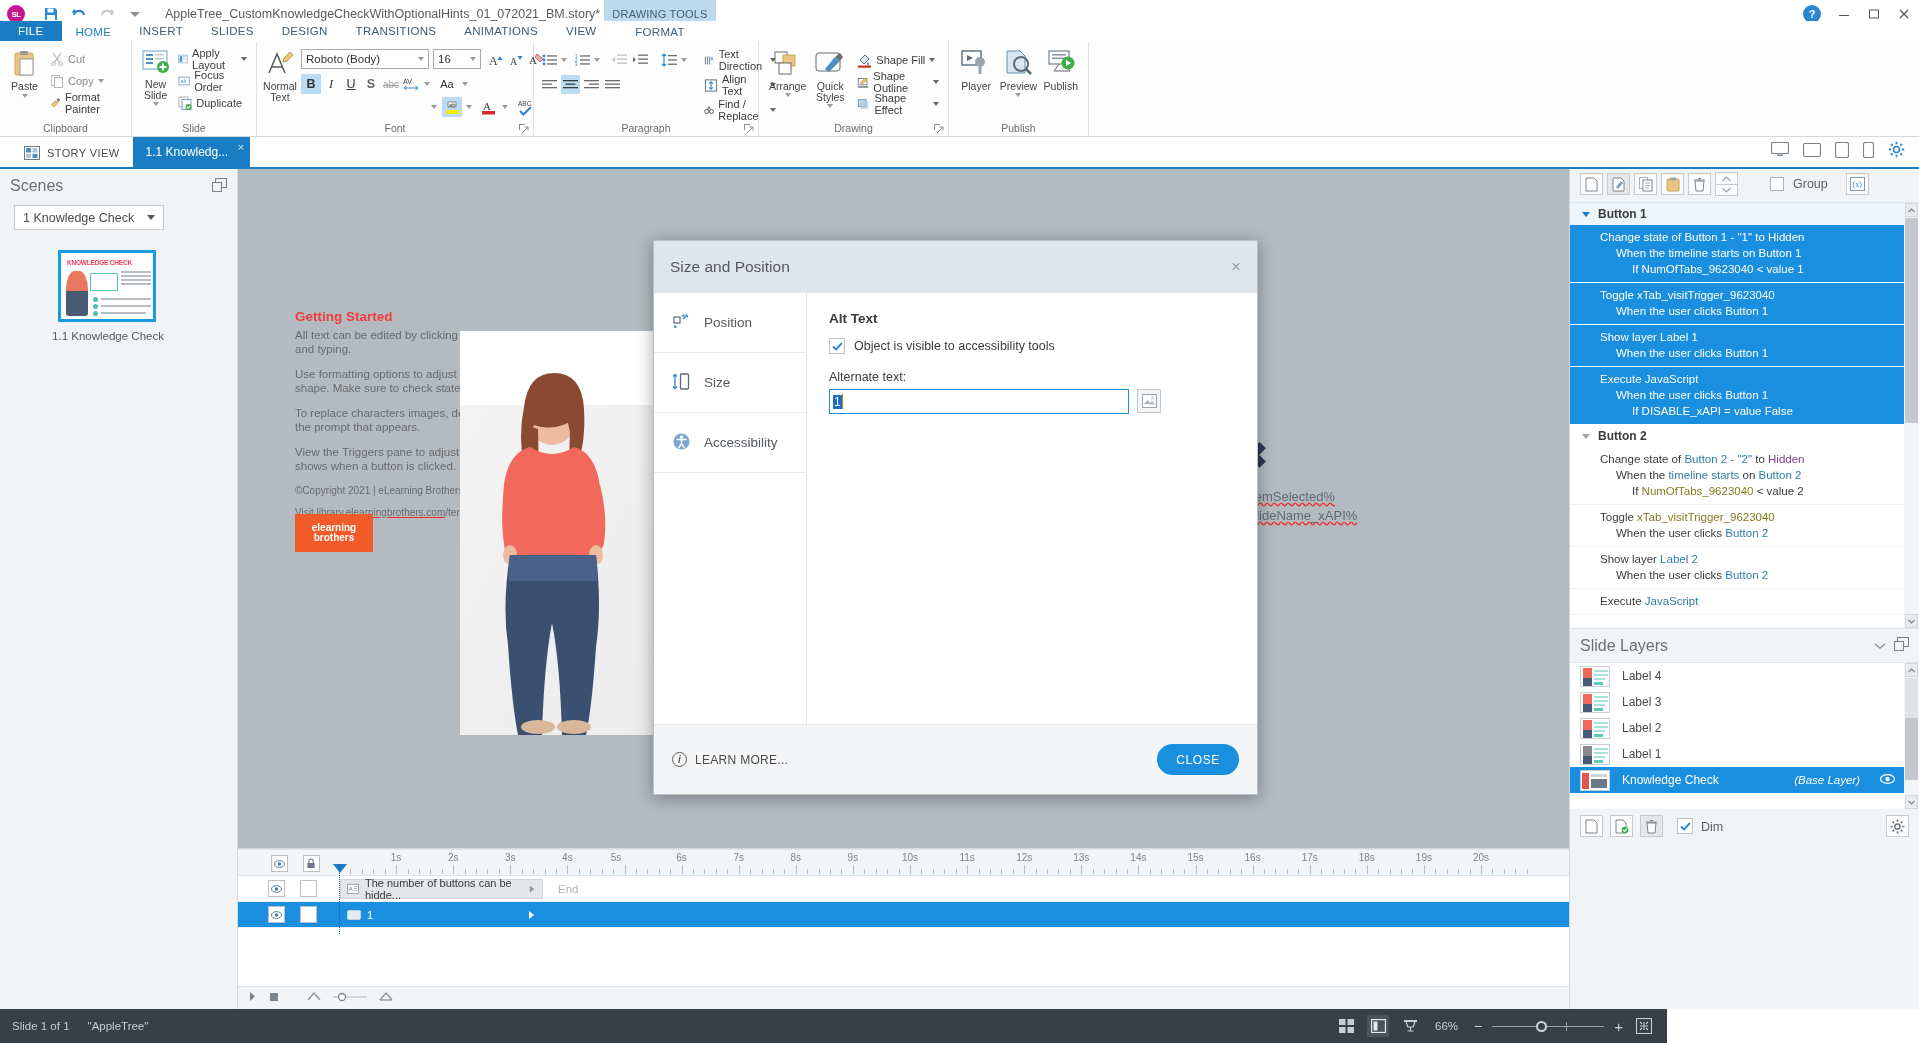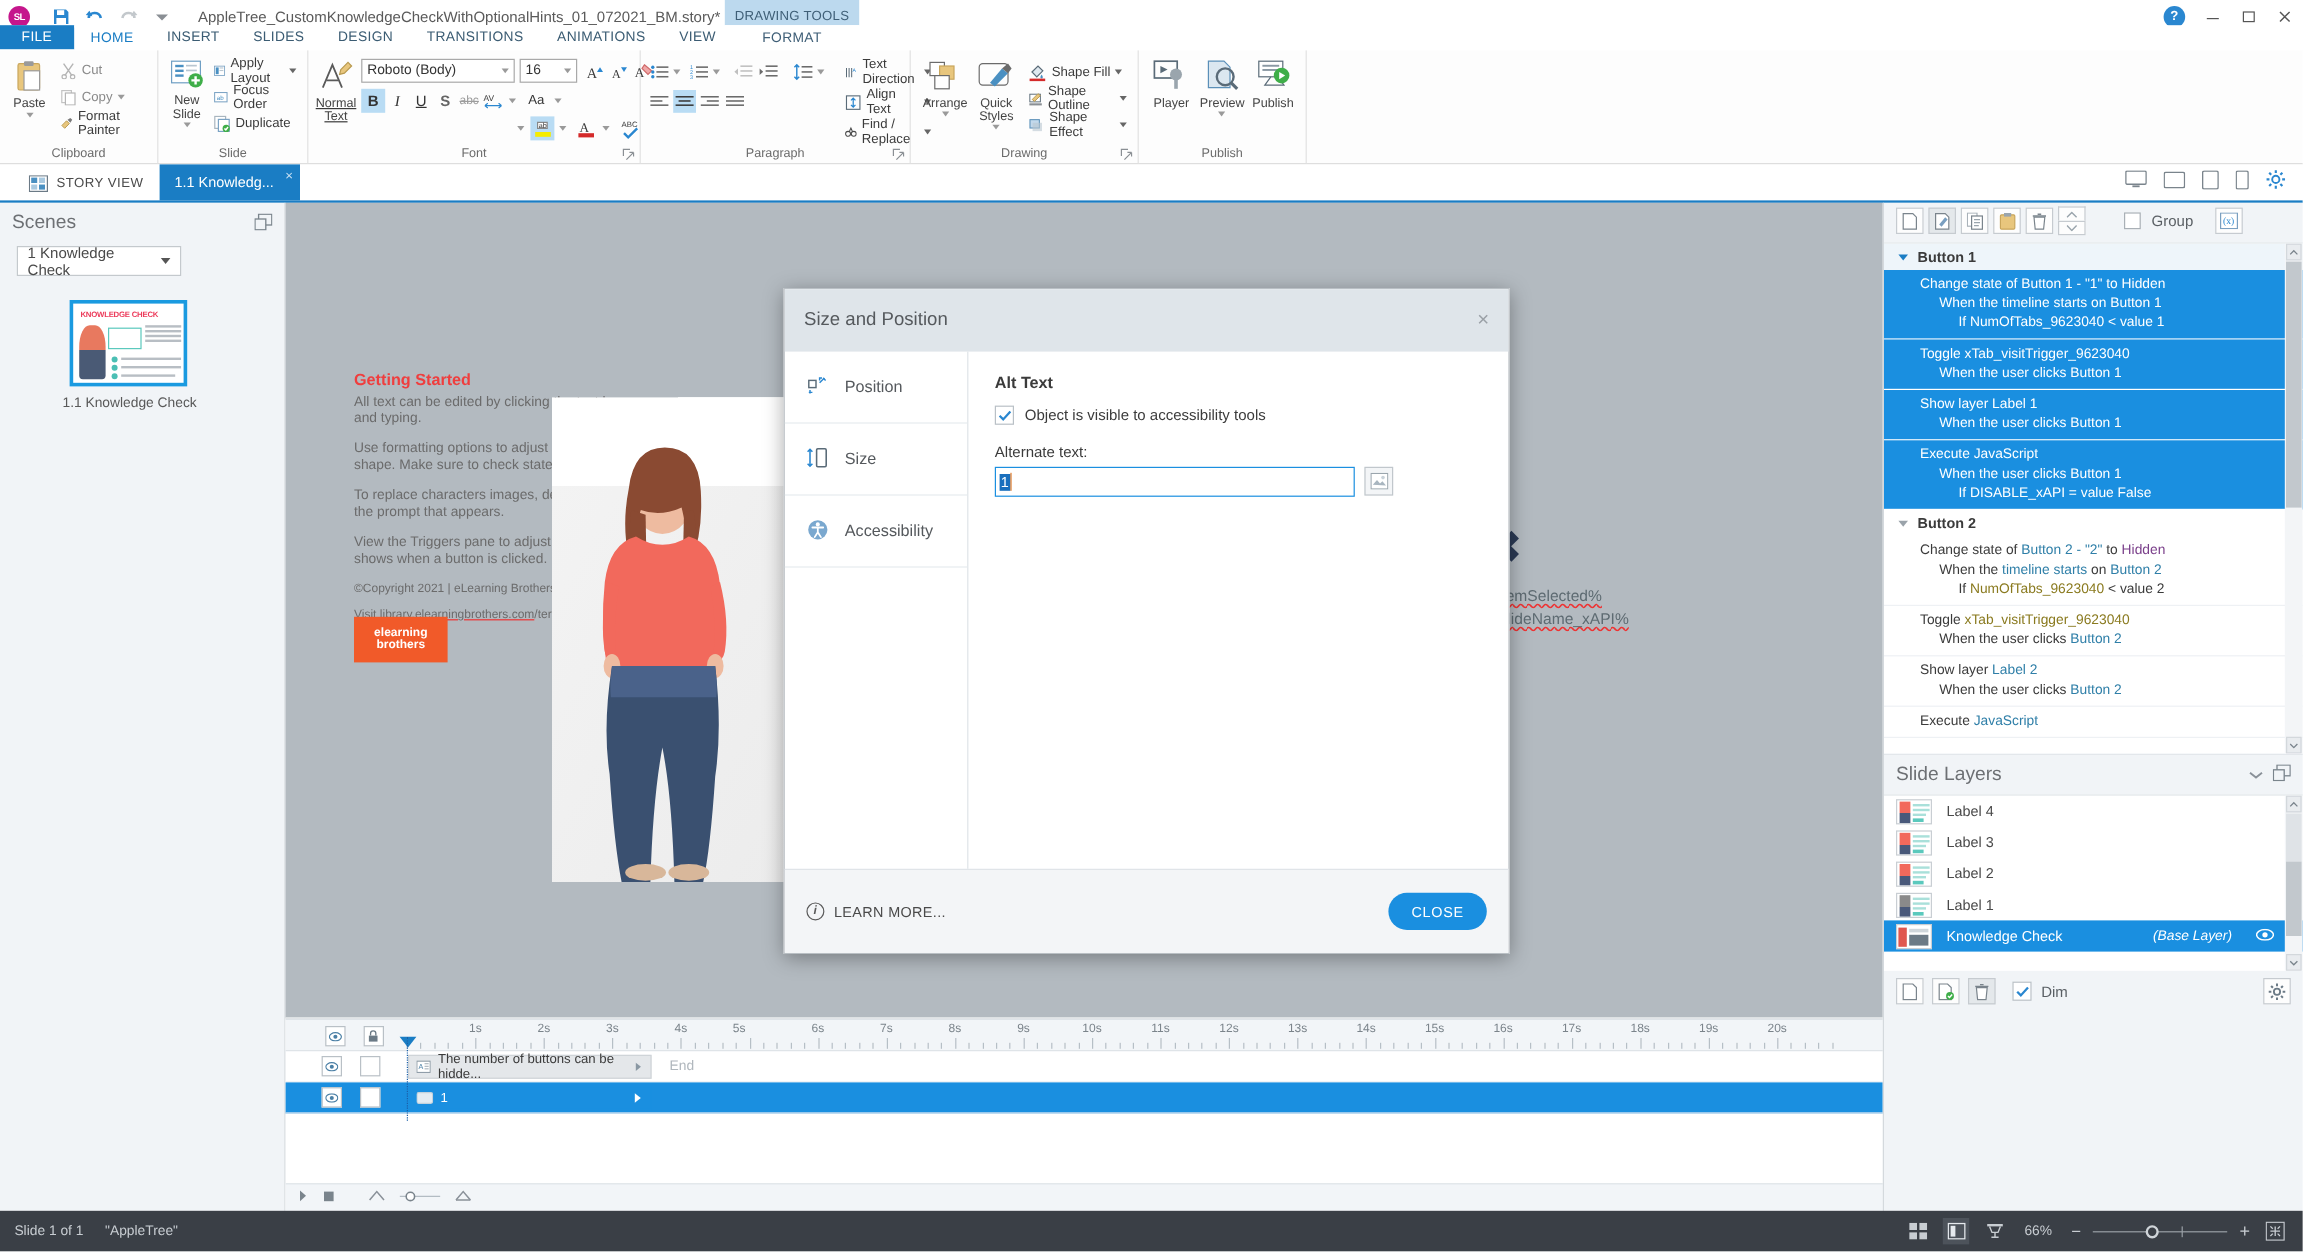--- a/index.html
+++ b/index.html
@@ -112,21 +112,21 @@
   .scenes-panel {
     position: absolute; top: 169px; left: 0; width: 238px; height: 840px;
     background: #f1f4f7; border-right: 1px solid #d4d9dd;
   }
   .panel-head { display:flex; align-items:center; height: 34px; padding: 0 10px; }
   .panel-title { font-size: 16px; color:#6d7074; font-weight: normal; }
   .panel-head .icons { margin-left:auto; display:flex; align-items:center; gap:8px; }
   .scene-select {
     margin: 2px 10px 0 14px; height: 25px; background:#fff; border:1px solid #c4c9cd;
     display:flex; align-items:center; padding: 0 8px; font-size: 12.5px; color:#4a4a4a;
-    width: 137px;
+    width: 150px;
   }
   .scene-select .caret { margin-left:auto; border-top-color:#555; border-left-width:4px;border-right-width:4px;border-top-width:5px; }
   .thumb-wrap { margin: 20px 0 0 58px; }
   .thumb {
     width: 98px; height: 72px; border: 3px solid #1a9ae0; background:#fff; padding: 2px;
     position: relative; overflow:hidden;
   }
   .thumb-inner { width:100%; height:100%; background:#fff; position:relative; overflow:hidden; }
   .thumb-label { margin-top: 8px; font-size: 11.5px; color: #595959; width: 120px; text-align:center; margin-left:-10px;}
 
@@ -232,21 +232,21 @@
 
   .layers-list { background:#fff; border-top:1px solid #dfe4e8; position:relative; height: 147px; overflow:hidden;}
   .layer-row { display:flex; align-items:center; height: 26px; padding-left: 10px; gap: 12px; font-size: 12px; color:#4a4a4a; }
   .layer-row.sel { background:#1a8fe0; color:#fff; }
   .layer-thumb { width: 30px; height: 21px; border:1px solid #c9ced3; background:#fff; overflow:hidden; position:relative; }
   .layer-base { margin-left:auto; font-style: italic; font-size: 11.5px; padding-right: 8px; }
   .layers-bottom { display:flex; align-items:center; gap:7px; padding: 6px 10px; }
 
   
   .statusbar {
-    position:absolute; bottom:0; left:0; width: 1919px; height: 34px; background:#3a3f46;
+    position:absolute; bottom:0; left:0; width: 1667px; height: 34px; background:#3a3f46;
     display:flex; align-items:center; color:#c8cdd2; font-size: 11.5px;
   }
   .sb-left { padding-left: 12px; display:flex; gap:18px; }
   .sb-right { margin-left:auto; display:flex; align-items:center; gap:10px; padding-right: 12px; }
   .sb-icon { width:22px;height:22px;display:flex;align-items:center;justify-content:center; }
   .sb-icon.on { background:#4d535b; }
   .zoom-track { width: 112px; height: 1px; background:#9aa0a6; position:relative; }
   .zoom-knob { position:absolute; left: 44px; top:-5px; width:11px;height:11px;border-radius:50%; border:2px solid #cfd4d8; background:#3a3f46;}
   .zoom-mid { position:absolute; left: 74px; top:-4px; width:1px; height:9px; background:#9aa0a6;}
 
@@ -452,21 +452,21 @@
               </svg>
             <span class="lbl">Duplicate</span>
           </div>
         </div>
       </div>
       <div class="rgroup-label">Slide</div>
     </div>
 
     <div class="rgroup" style="width:277px;">
       <div class="rgroup-body">
-        <div class="big-btn" style="width:50px;text-decoration:underline;">
+        <div class="big-btn" style="width:50px;">
           <svg width="34" height="30" viewBox="0 0 34 30">
             <path d="M6 24 L14 5 L22 24" stroke="#5a5a5a" stroke-width="1.5" fill="none"></path>
               <path d="M9 18 h10" stroke="#5a5a5a" stroke-width="1.5"></path>
             <path d="M21 9 L27 3 L30 6 L24 12 L20 13 Z" fill="#e8c67d" stroke="#b99a50"></path>
           </svg>
           <div class="lbl">Normal Text</div>
         </div>
         <div style="display:flex;flex-direction:column;gap:5px;margin-left:4px;padding-top:3px;">
           <div style="display:flex;align-items:center;">
             <div class="font-name-box">

